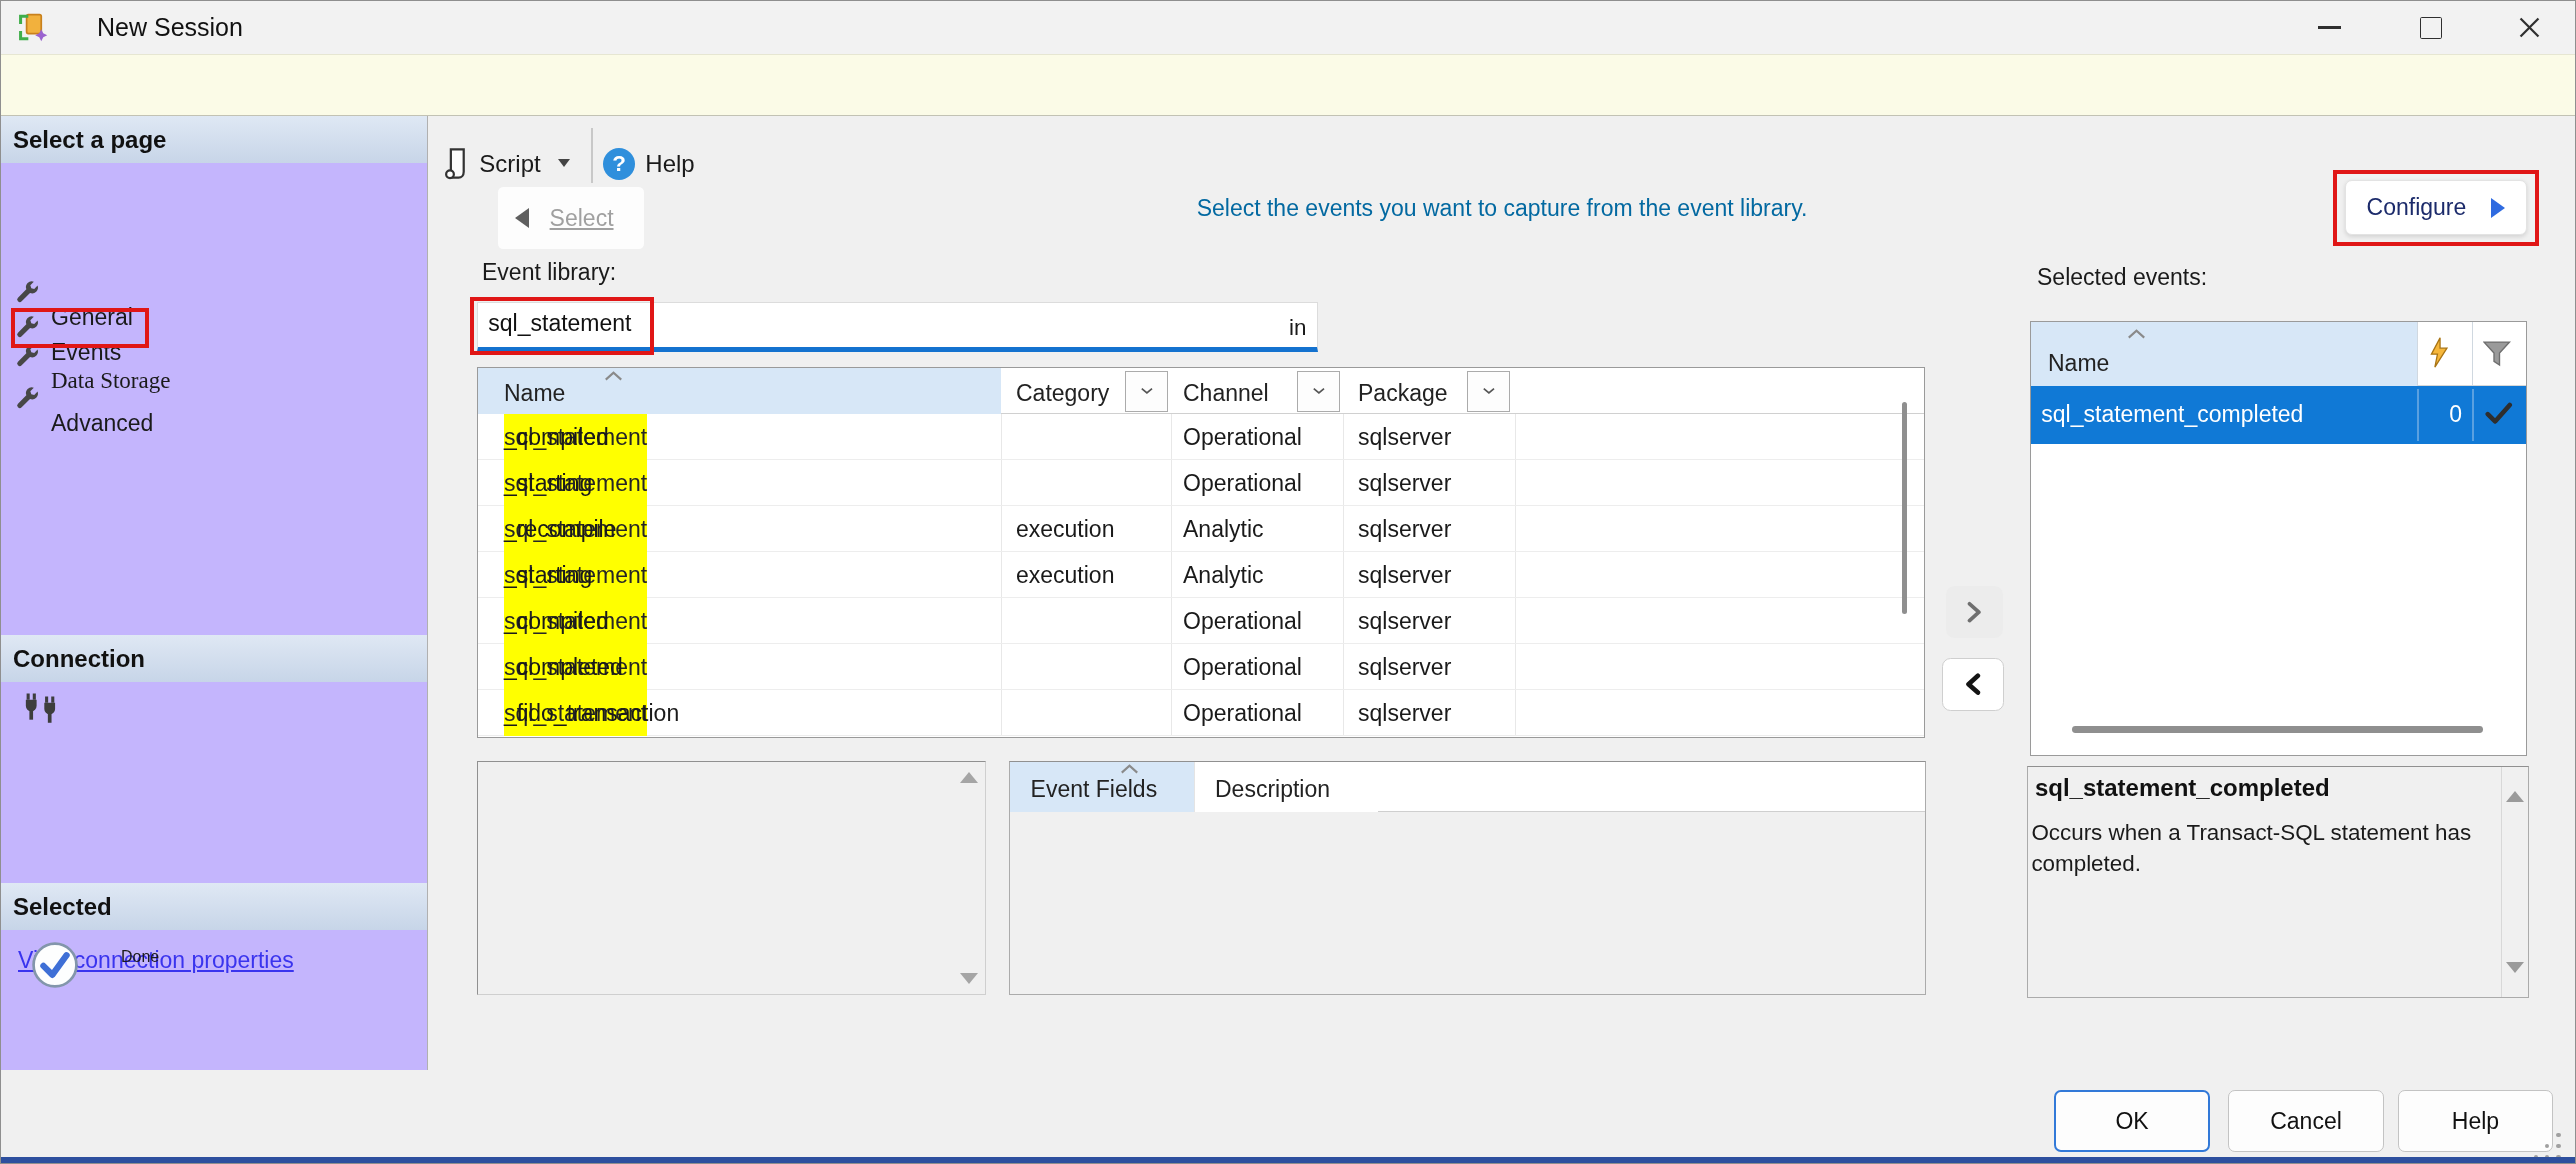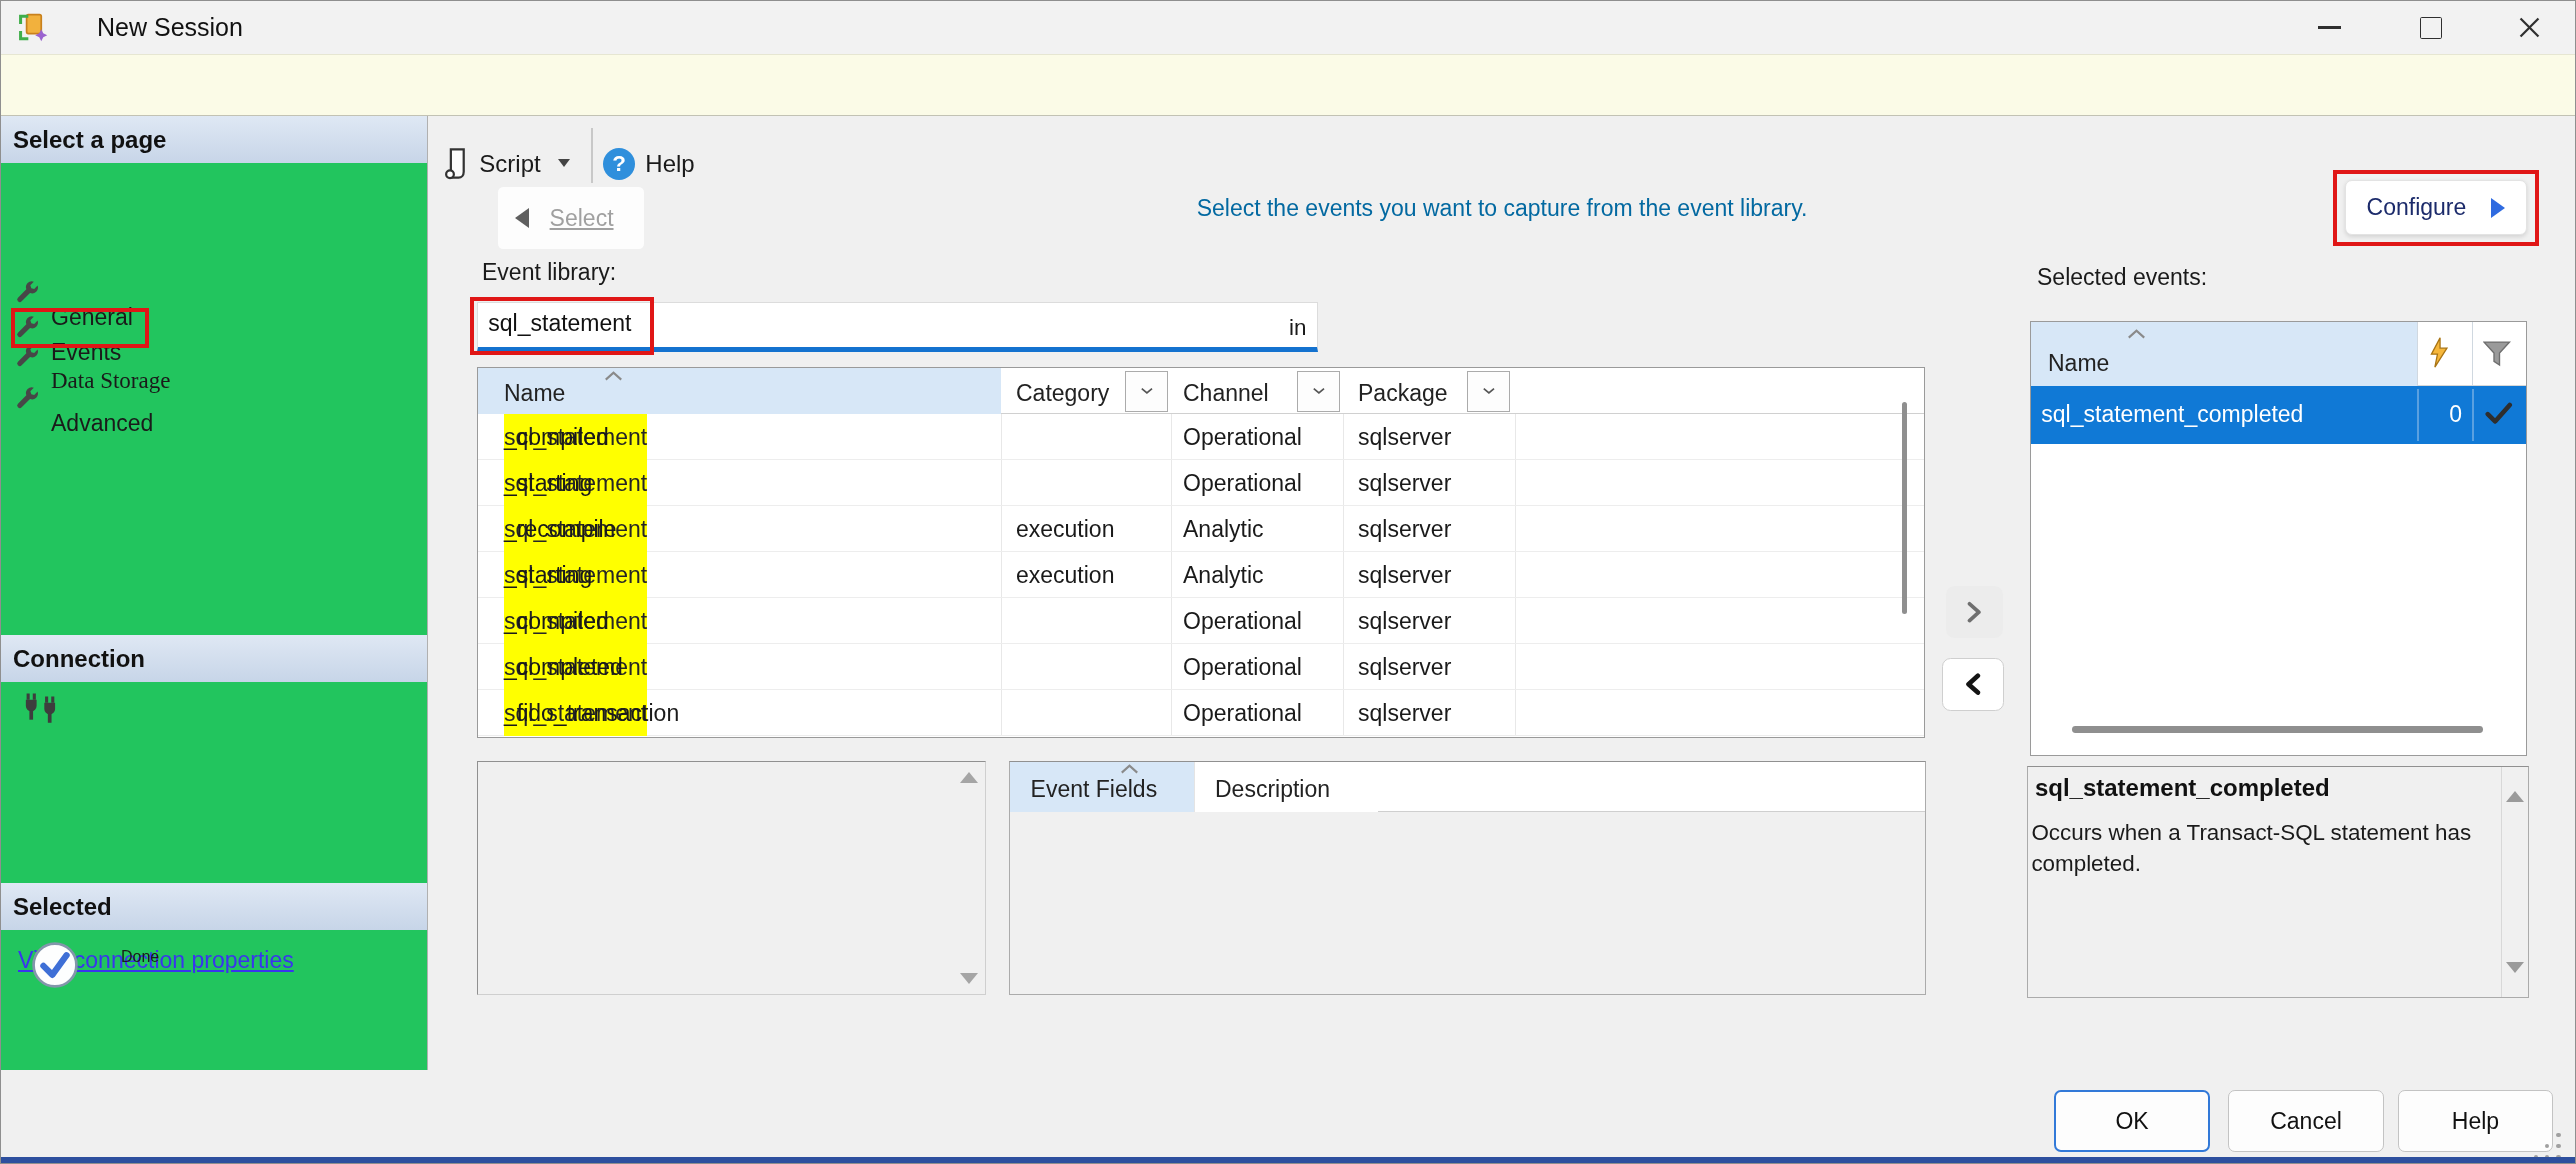--- a/index.html
+++ b/index.html
@@ -18,21 +18,21 @@
   .min-glyph{width:23px;height:2.6px;background:#2f2f2f;}
   .max-glyph{width:20px;height:20px;border:1.7px solid #2f2f2f;border-radius:1.7px;}
 
   
   .statusbar{left:0;top:53px;width:100%;height:62px;background:#fbfbe7;border-top:0.9px solid #e6e6d2;border-bottom:1.7px solid #c2c2b4;box-sizing:border-box;}
   .info-icon{left:12px;top:68px;width:32px;height:32px;border-radius:50%;background:#2a5fc4;border:1.7px solid #1c49a0;color:#fff;
     display:flex;align-items:center;justify-content:center;font-size:21.5px;font-weight:bold;box-sizing:border-box;}
   .status-text{left:55px;top:53px;height:60px;font-size:23px;}
 
   
-  .left-panel{left:0;top:115px;width:427px;height:954px;background:#22c55e;border-right:1.7px solid #b0b0b0;box-sizing:border-box;}
+  .left-panel{left:0;top:115px;width:427px;height:954px;background:#c4b5fd;border-right:1.7px solid #b0b0b0;box-sizing:border-box;}
   .section-hdr{left:0;width:426px;height:47px;background:linear-gradient(#dfe8f4,#c7d5e8);font-weight:bold;font-size:24px;
     display:flex;align-items:center;padding-left:12px;box-sizing:border-box;color:#111;}
   .page-item{left:12px;width:378px;height:34px;display:flex;align-items:center;gap:12px;cursor:default;}
   .page-item .lbl{font-size:23px;margin-top:48px;}
   .wrench{width:26px;height:26px;flex:0 0 auto;}
   .red-box{border:4.3px solid #e01616;box-sizing:border-box;pointer-events:none;}
   .link{left:17px;top:831px;font-size:23px;color:#3a34ee;text-decoration:underline;cursor:pointer;}
 
   
   .tool-label{font-size:24px;color:#1a1a1a;}

